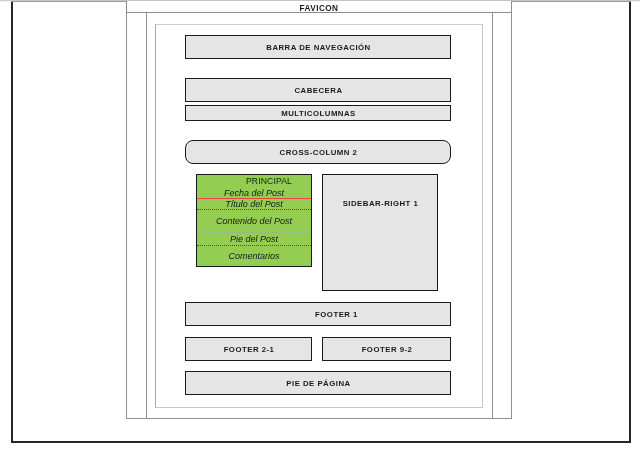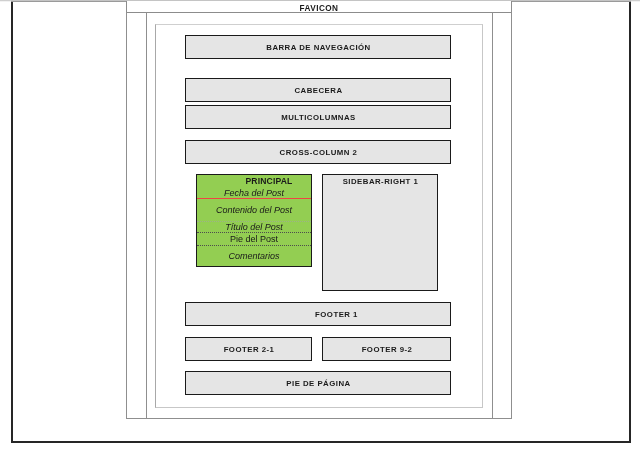--- a/index.html
+++ b/index.html
@@ -29,40 +29,40 @@
   
   #lvl3{left:155px;top:24px;width:328px;height:384px;border:1px solid #a8a8a8;border-top-color:#cfcfcf;border-right-color:#c7c7c7;border-bottom-color:#c7c7c7;}
 
   .block{position:absolute;box-sizing:border-box;border:1.4px solid #1a1a1a;background:#e5e5e5;
     display:flex;align-items:center;justify-content:center;}
   .block .lbl{font-size:7.8px;font-weight:bold;color:#1a1a1a;letter-spacing:0.48px;white-space:nowrap;
     position:relative;left:0.5px;}
 
   #b-nav     {left:185px;top:35px; width:266px;height:24px;}
   #b-header  {left:185px;top:78px; width:266px;height:24px;}
-  #b-multicol{left:185px;top:105px;width:266px;height:24px;}
-  #b-crosscol{left:185px;top:140px;width:266px;height:24px;}
-  #b-sidebar {left:322px;top:174px;width:116px;height:117px;align-items:flex-start;padding-top:2px;}
+  #b-multicol{left:185px;top:105px;width:266px;height:16px;}
+  #b-crosscol{left:185px;top:140px;width:266px;height:24px;border-radius:8px;}
+  #b-sidebar {left:322px;top:174px;width:116px;height:117px;align-items:flex-start;padding-top:24px;}
   #b-footer1 {left:185px;top:302px;width:266px;height:24px;padding-left:36px;}
   #b-footer21{left:185px;top:337px;width:127px;height:24px;}
   #b-footer22{left:322px;top:337px;width:129px;height:24px;}
   #b-pie     {left:185px;top:371px;width:266px;height:24px;align-items:center;}
 
   
   #b-main{left:196px;top:174px;width:116px;height:93px;border:1.4px solid #1a1a1a;
     background:#93ce52;position:absolute;box-sizing:border-box;
     display:flex;flex-direction:column;}
   #b-main .mrow{flex:0 0 auto;display:flex;align-items:center;justify-content:center;
       font-size:9px;color:#1a1a1a;white-space:nowrap;}
-  #b-main .mtitle{height:12px;font-weight:bold;font-size:8.6px;letter-spacing:.15px;
+  #b-main .mtitle{height:12px;font-weight:normal;font-size:8.6px;letter-spacing:.15px;
       align-items:flex-start;line-height:12px;padding-left:30px;}
   #b-main .r1{height:11px;font-style:italic;border-bottom:1px solid #ef4444;}
   #b-main .r2{height:10px;font-style:italic;border-bottom:1px dotted #4d4d4d;}
   #b-main .r3{height:22px;font-style:italic;border-bottom:1px dotted #9db08a;}
-  #b-main .r4{height:12px;border-bottom:1px dotted #4d4d4d;}
+  #b-main .r4{height:12px;font-style:italic;border-bottom:1px dotted #4d4d4d;}
   #b-main .r5{height:20px;font-style:italic;}
 </style>
 </head>
 <body>
 
 <div id="root">
   <div class="abs" id="top-line"></div>
   <div class="abs" id="page-frame"></div>
   <div class="abs" id="frame-top"></div>
   <div class="abs" id="favicon-bar">
@@ -81,22 +81,22 @@
   <div class="block" id="b-multicol">
     <span class="lbl">MULTICOLUMNAS</span>
     </div>
   <div class="block" id="b-crosscol">
     <span class="lbl">CROSS-COLUMN 2</span>
     </div>
 
   <div id="b-main">
     <div class="mrow mtitle">PRINCIPAL</div>
     <div class="mrow r1">Fecha del Post</div>
+    <div class="mrow r2">Título del Post</div>
     <div class="mrow r3">Contenido del Post</div>
-    <div class="mrow r2">Título del Post</div>
     <div class="mrow r4">Pie del Post</div>
     <div class="mrow r5">Comentarios</div>
   </div>
 
   <div class="block" id="b-sidebar">
     <span class="lbl">SIDEBAR-RIGHT 1</span>
     </div>
   <div class="block" id="b-footer1">
     <span class="lbl">FOOTER 1</span>
     </div>

